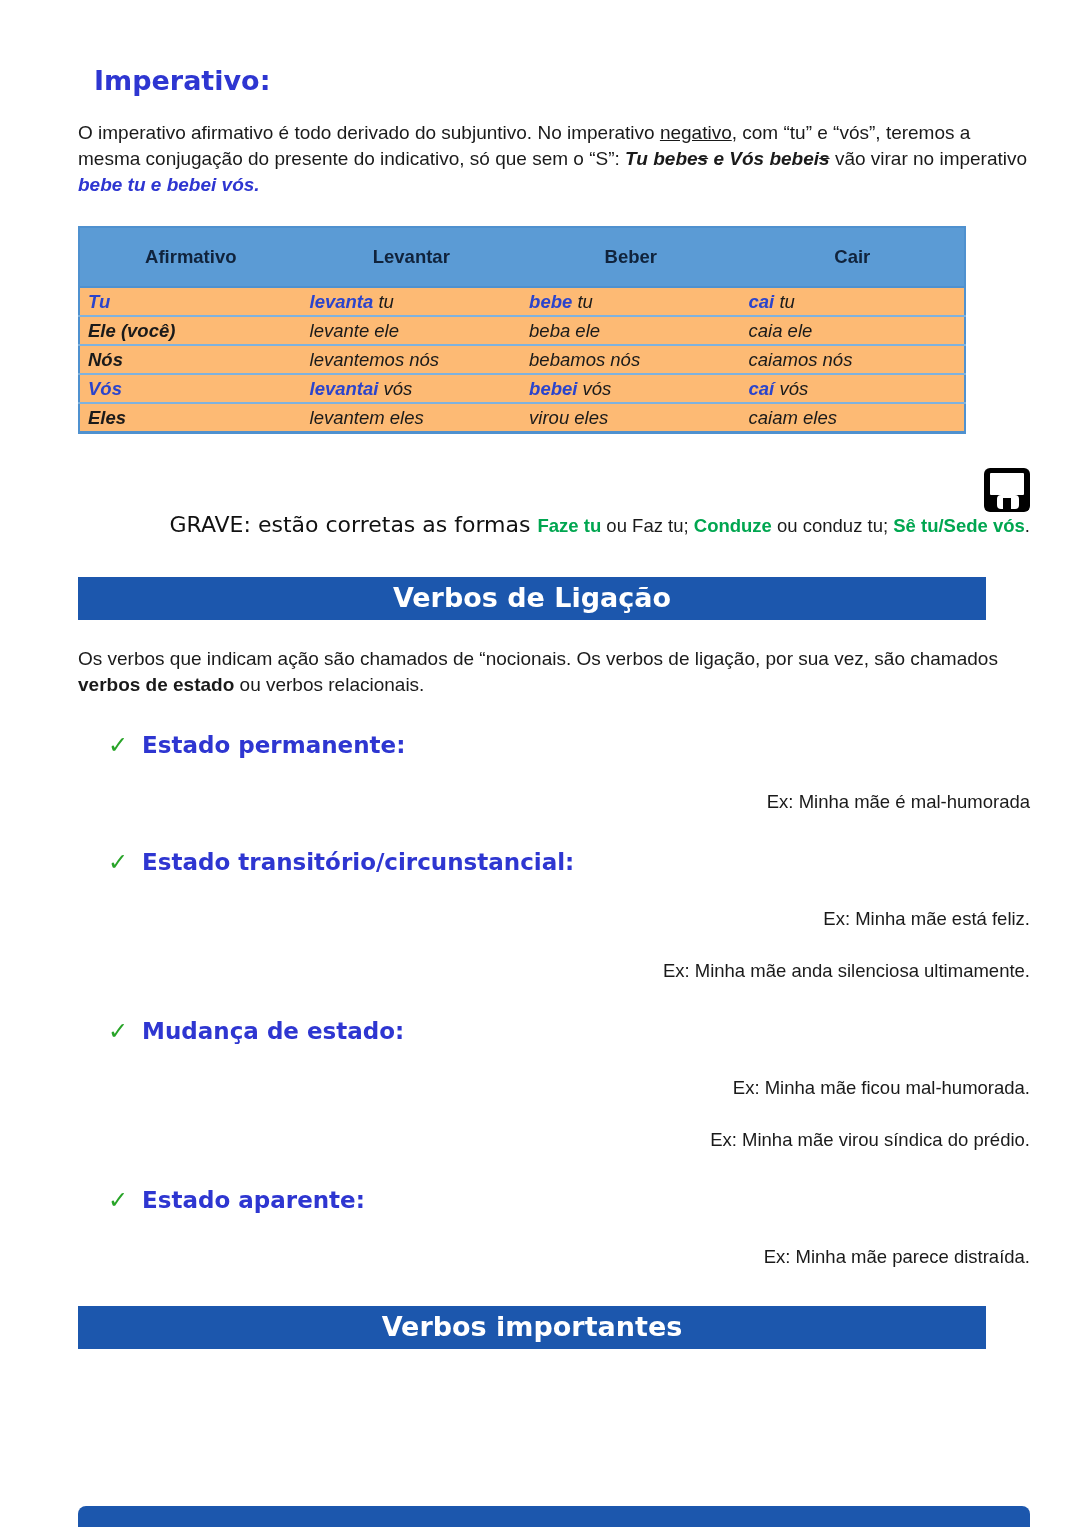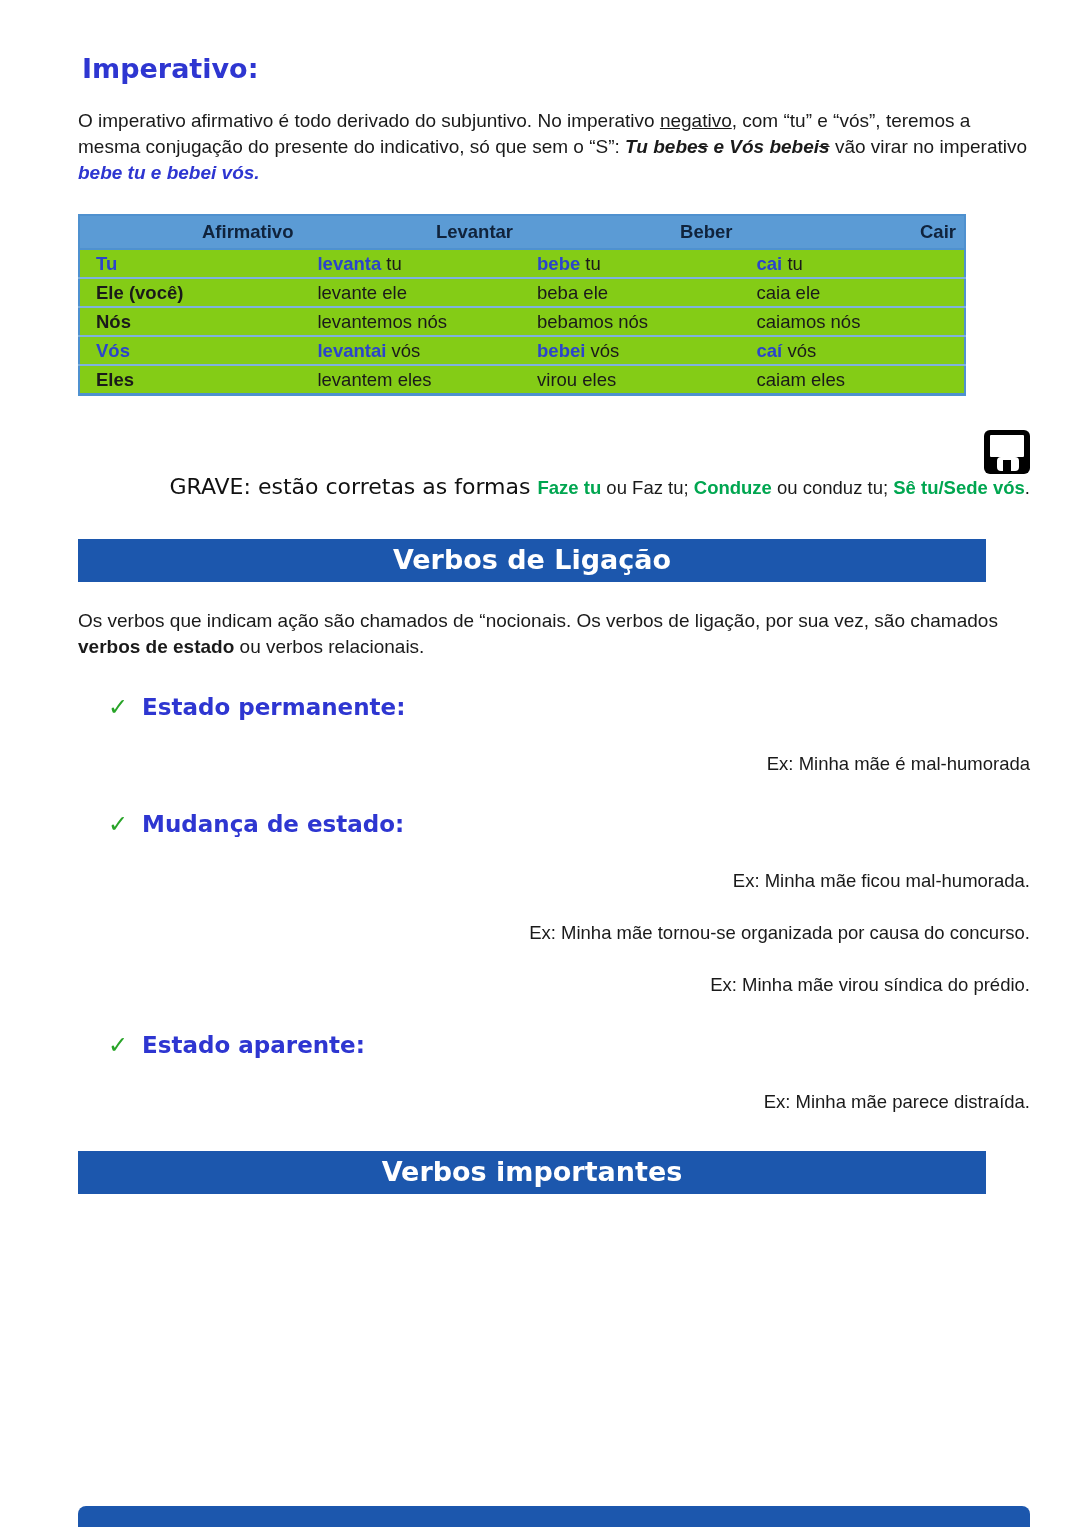--- a/index.html
+++ b/index.html
@@ -2,39 +2,39 @@
 <html style="--accent_blue: #2e36d1; --accent_blue2: #2b44cc; --banner_blue: #1c57ad; --table_header_bg: #5b9bd5; --table_line: #4f91cf; --table_line_light: #7fb2de; --green: #00a650; --check_green: #28a428;"><head>
 <meta charset="utf-8">
 <style>
   html,body{margin:0;padding:0;background:#ffffff;}
   body{width:1080px;height:1527px;position:relative;overflow:hidden;
        font-family:"Liberation Sans",sans-serif;color:#1a1a1a;}
   .page{padding:48px 50px 0 78px;}
 
   
   .doc-title{font-family:"DejaVu Sans",sans-serif;font-weight:bold;
-             font-size:27px;line-height:34px;color:var(--accent_blue);margin:4px;}
+             font-size:27px;line-height:34px;color:var(--accent_blue);margin:16px;}
 
   
   .para{font-size:19px;line-height:26px;margin:22px 0 0 0;max-width:956px;}
   .u{text-decoration:underline;}
   .bi{font-weight:bold;font-style:italic;}
   .bi-strike{font-weight:bold;font-style:italic;text-decoration:line-through;}
   .blue-bi{font-weight:bold;font-style:italic;color:var(--accent_blue);}
   .b{font-weight:bold;}
 
   
   table.conj{border-collapse:collapse;margin-top:28px;width:888px;
              border:2px solid var(--table_line);border-bottom-width:3px;
              font-size:18.5px;}
-  table.conj th{background:var(--table_header_bg);color:#10233c;text-align:right;
-                font-weight:bold;padding:3px 8px;height:26px;
+  table.conj th{background:var(--table_header_bg);color:#10233c;text-align:center;
+                font-weight:bold;padding:16px 8px;height:26px;
                 border-bottom:2px solid var(--table_line);}
-  table.conj td{background:#84cc16;padding:2px 16px;height:23px;
-                border-bottom:2px solid var(--table_line_light);}
+  table.conj td{background:#fdba74;padding:2px 8px;height:23px;
+                border-bottom:2px solid var(--table_line_light);font-style:italic;}
   table.conj tr:last-child td{border-bottom:none;}
   td.pron{font-weight:bold;}
   td.pron.blue, .acc{color:var(--accent_blue2);font-weight:bold;}
   col.c1{width:223px;} col.c2{width:220px;} col.c3{width:220px;} col.c4{width:225px;}
 
   
   .grave{margin-top:34px;display:flex;align-items:flex-end;flex-direction:column;}
   .floppy{width:46px;height:44px;background:#000;border-radius:6px;
           position:relative;flex:0 0 auto;}
   .floppy .label{position:absolute;top:5px;left:6px;right:6px;height:22px;
@@ -135,25 +135,29 @@
   <div class="banner">Verbos de Ligação</div>
 
   <p class="para" style="margin-top:26px;"><span>Os verbos que indicam ação são chamados de “nocionais.  Os verbos de ligação, por sua vez, são chamados </span><span class="b">verbos de estado</span><span> ou verbos relacionais.</span></p>
 
   <div class="section">
     <div class="sec-heading"><span class="check">✓</span><span class="sec-title">Estado permanente:</span></div>
     <p class="example">Ex: Minha mãe é mal-humorada</p>
   </div>
 
 
+  <div class="section">
+    <div class="sec-heading"><span class="check">✓</span><span class="sec-title">Estado transitório/circunstancial:</span></div>
+    <p class="example">Ex: Minha mãe está feliz.</p>
+    <p class="example">Ex: Minha mãe anda silenciosa ultimamente.</p>
+  </div>
 
   <div class="section">
     <div class="sec-heading"><span class="check">✓</span><span class="sec-title">Mudança de estado:</span></div>
     <p class="example">Ex: Minha mãe ficou mal-humorada.</p>
-    <p class="example">Ex: Minha mãe tornou-se organizada por causa do concurso.</p>
     <p class="example">Ex: Minha mãe virou síndica do prédio.</p>
   </div>
 
   <div class="section">
     <div class="sec-heading"><span class="check">✓</span><span class="sec-title">Estado aparente:</span></div>
     <p class="example">Ex: Minha mãe parece distraída.</p>
   </div>
 
 
   <div class="banner second">Verbos importantes</div>

